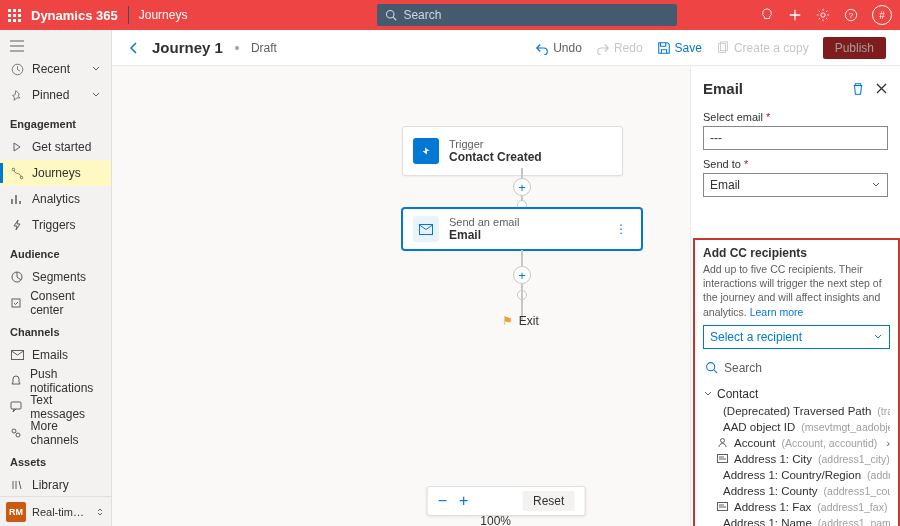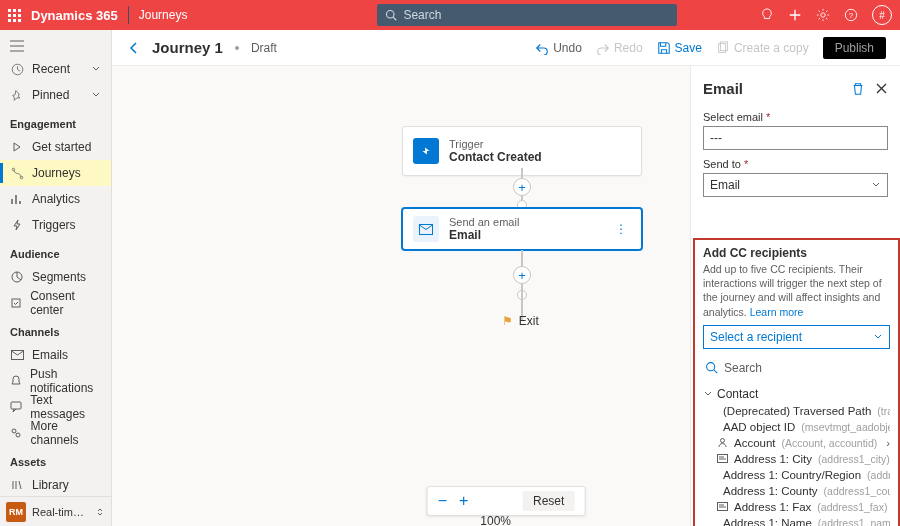--- a/index.html
+++ b/index.html
@@ -28,25 +28,25 @@
   .switcher .txt { font-size:11px; overflow:hidden; text-overflow:ellipsis; white-space:nowrap; flex:1;}
   .main { flex:1; position:relative; display:flex; flex-direction:column; }
   .cmdBar { height:36px; display:flex; align-items:center; padding:0 14px; border-bottom:1px solid #edebe9; gap:10px; }
   .backArrow { color:#0078d4; }
   .jTitle { font-weight:600; font-size:15px; }
   .dot { width:4px;height:4px;border-radius:50%;background:#a19f9d; display:inline-block; margin:0 2px;}
   .status { color:#605e5c; }
   .cmdActions { margin-left:auto; display:flex; align-items:center; gap:14px; color:#605e5c; }
   .cmdActions .act { display:flex; align-items:flex-start; gap:4px; font-size:12px;}
   .cmdActions .dis { color:#c8c6c4; }
-  .publish { background:#000000; color:#a19f9d; padding:4px 12px; border-radius:2px; }
+  .publish { background:#7f1d1d; color:#a19f9d; padding:4px 12px; border-radius:2px; }
   .canvas { flex:1; position:relative; background:#faf9f8; }
   .flow { position:absolute; left:0; right:210px; top:0; bottom:0; }
   .node { position:absolute; background:#fff; border:1px solid #e1dfdd; border-radius:3px; box-shadow:0 1px 2px rgba(0,0,0,0.05); display:flex; align-items:center; }
-  .node.trigger { left:290px; top:60px; width:240px; height:42px; padding:24px 10px; }
+  .node.trigger { left:290px; top:60px; width:221px; height:42px; padding:24px 10px; }
   .node.email { left:290px; top:142px; width:240px; height:42px; padding:6px 10px; border:1px solid #0078d4; box-shadow:0 0 0 1px #0078d4; }
   .nodeIcon { width:26px; height:26px; border-radius:3px; display:flex; align-items:center; justify-content:center; margin-right:10px; }
   .nodeIcon.blue { background:#0078d4; color:#fff; }
   .nodeIcon.lite { background:#eaf3fb; color:#0078d4; }
   .nodeTxt .lab { color:#605e5c; font-size:11px; }
   .nodeTxt .ttl { font-weight:600; font-size:12px; }
   .nodeMore { margin-left:auto; color:#0078d4; padding:0 4px;}
   .connector { position:absolute; left:409px; width:2px; background:#c8c6c4; }
   .connector.c1 { top:102px; height:40px; }
   .connector.c2 { top:184px; height:40px; }

